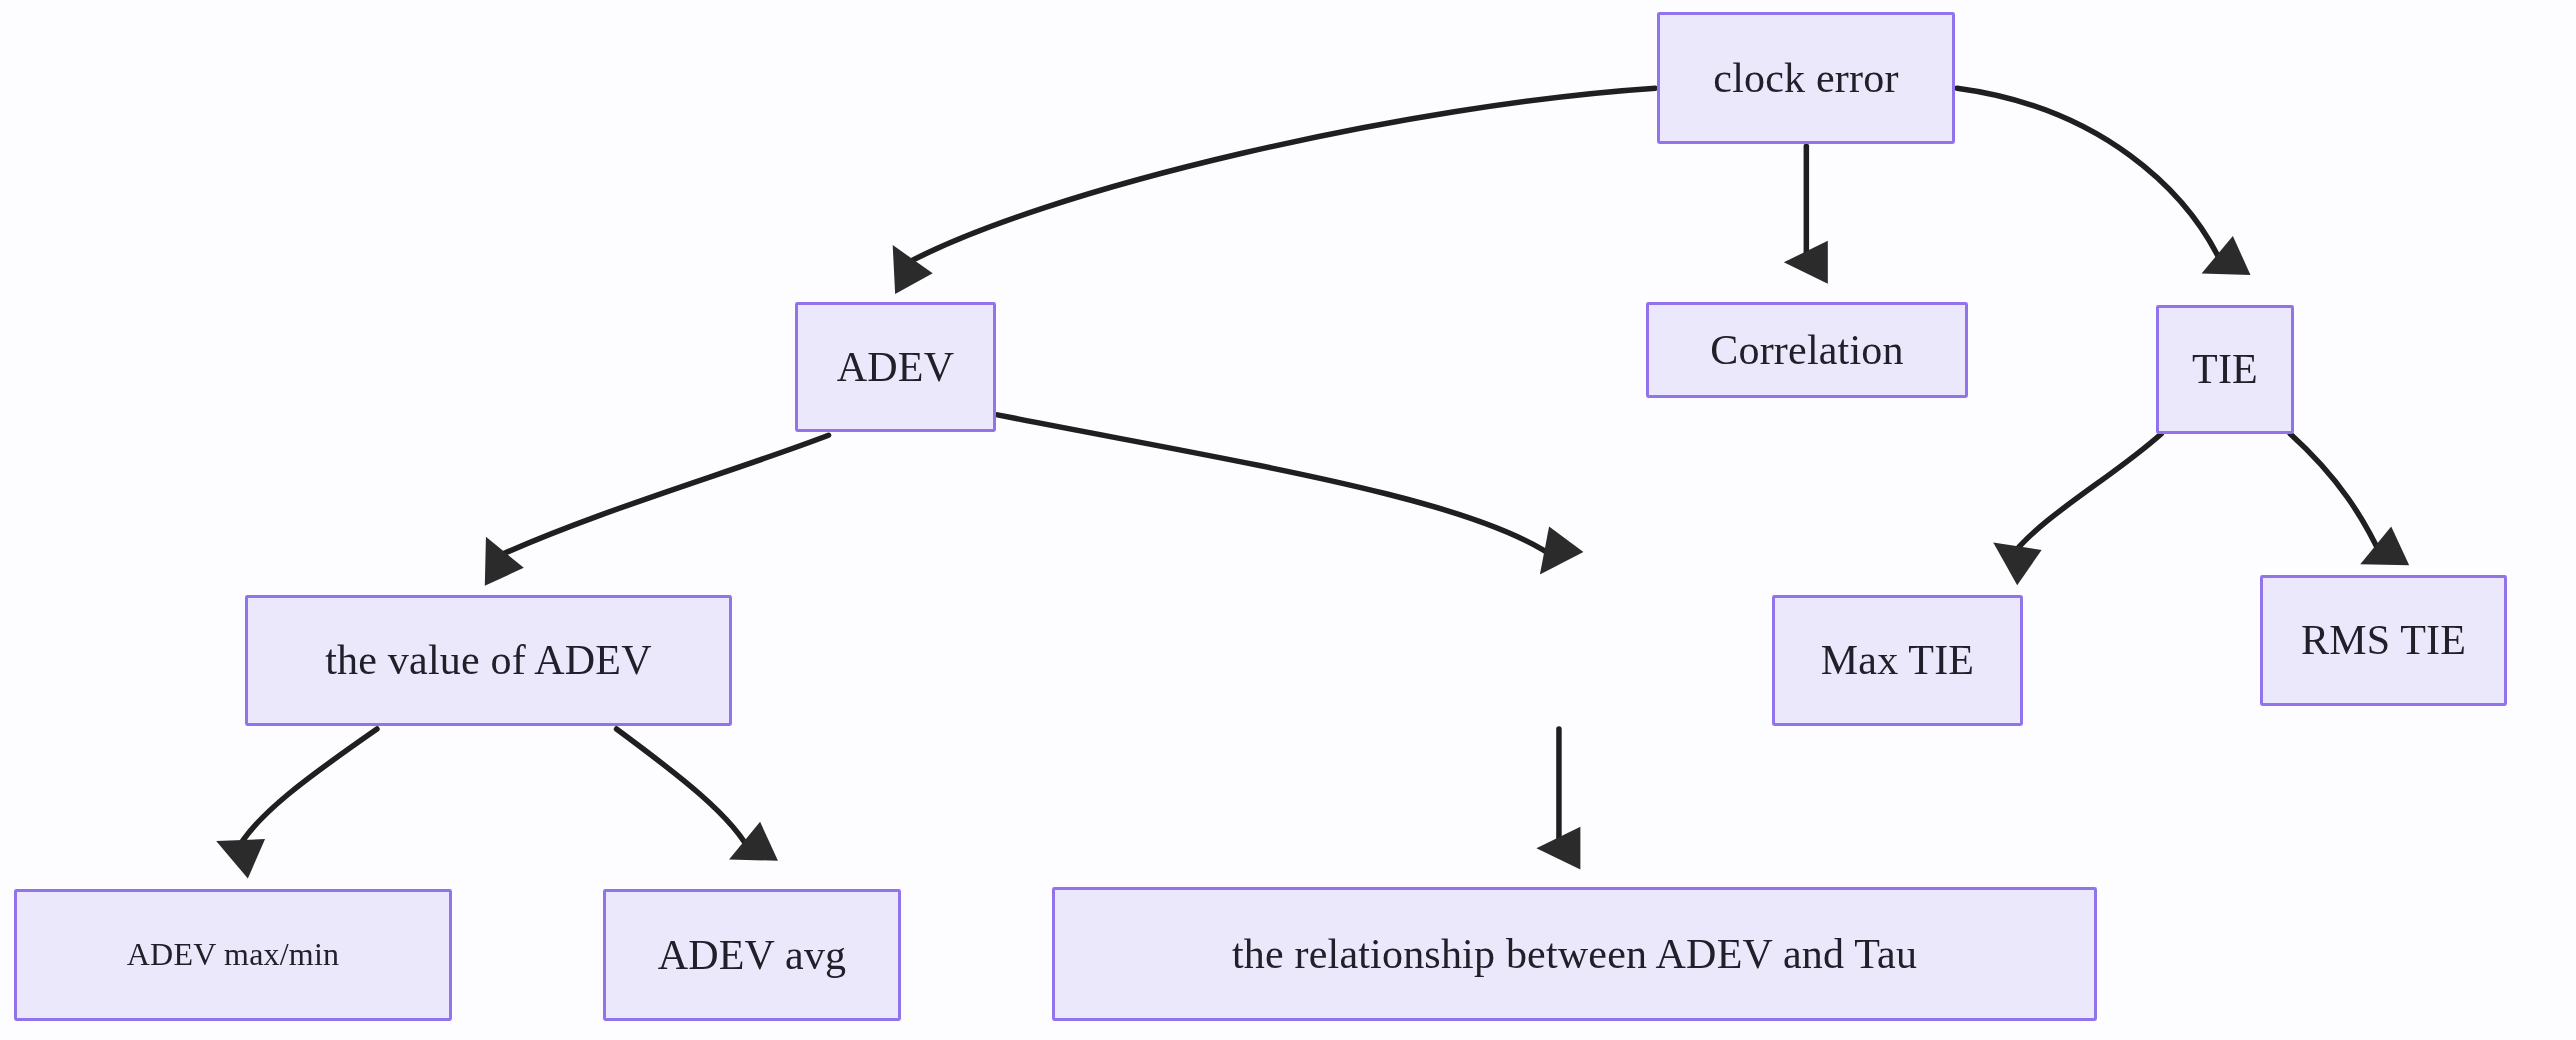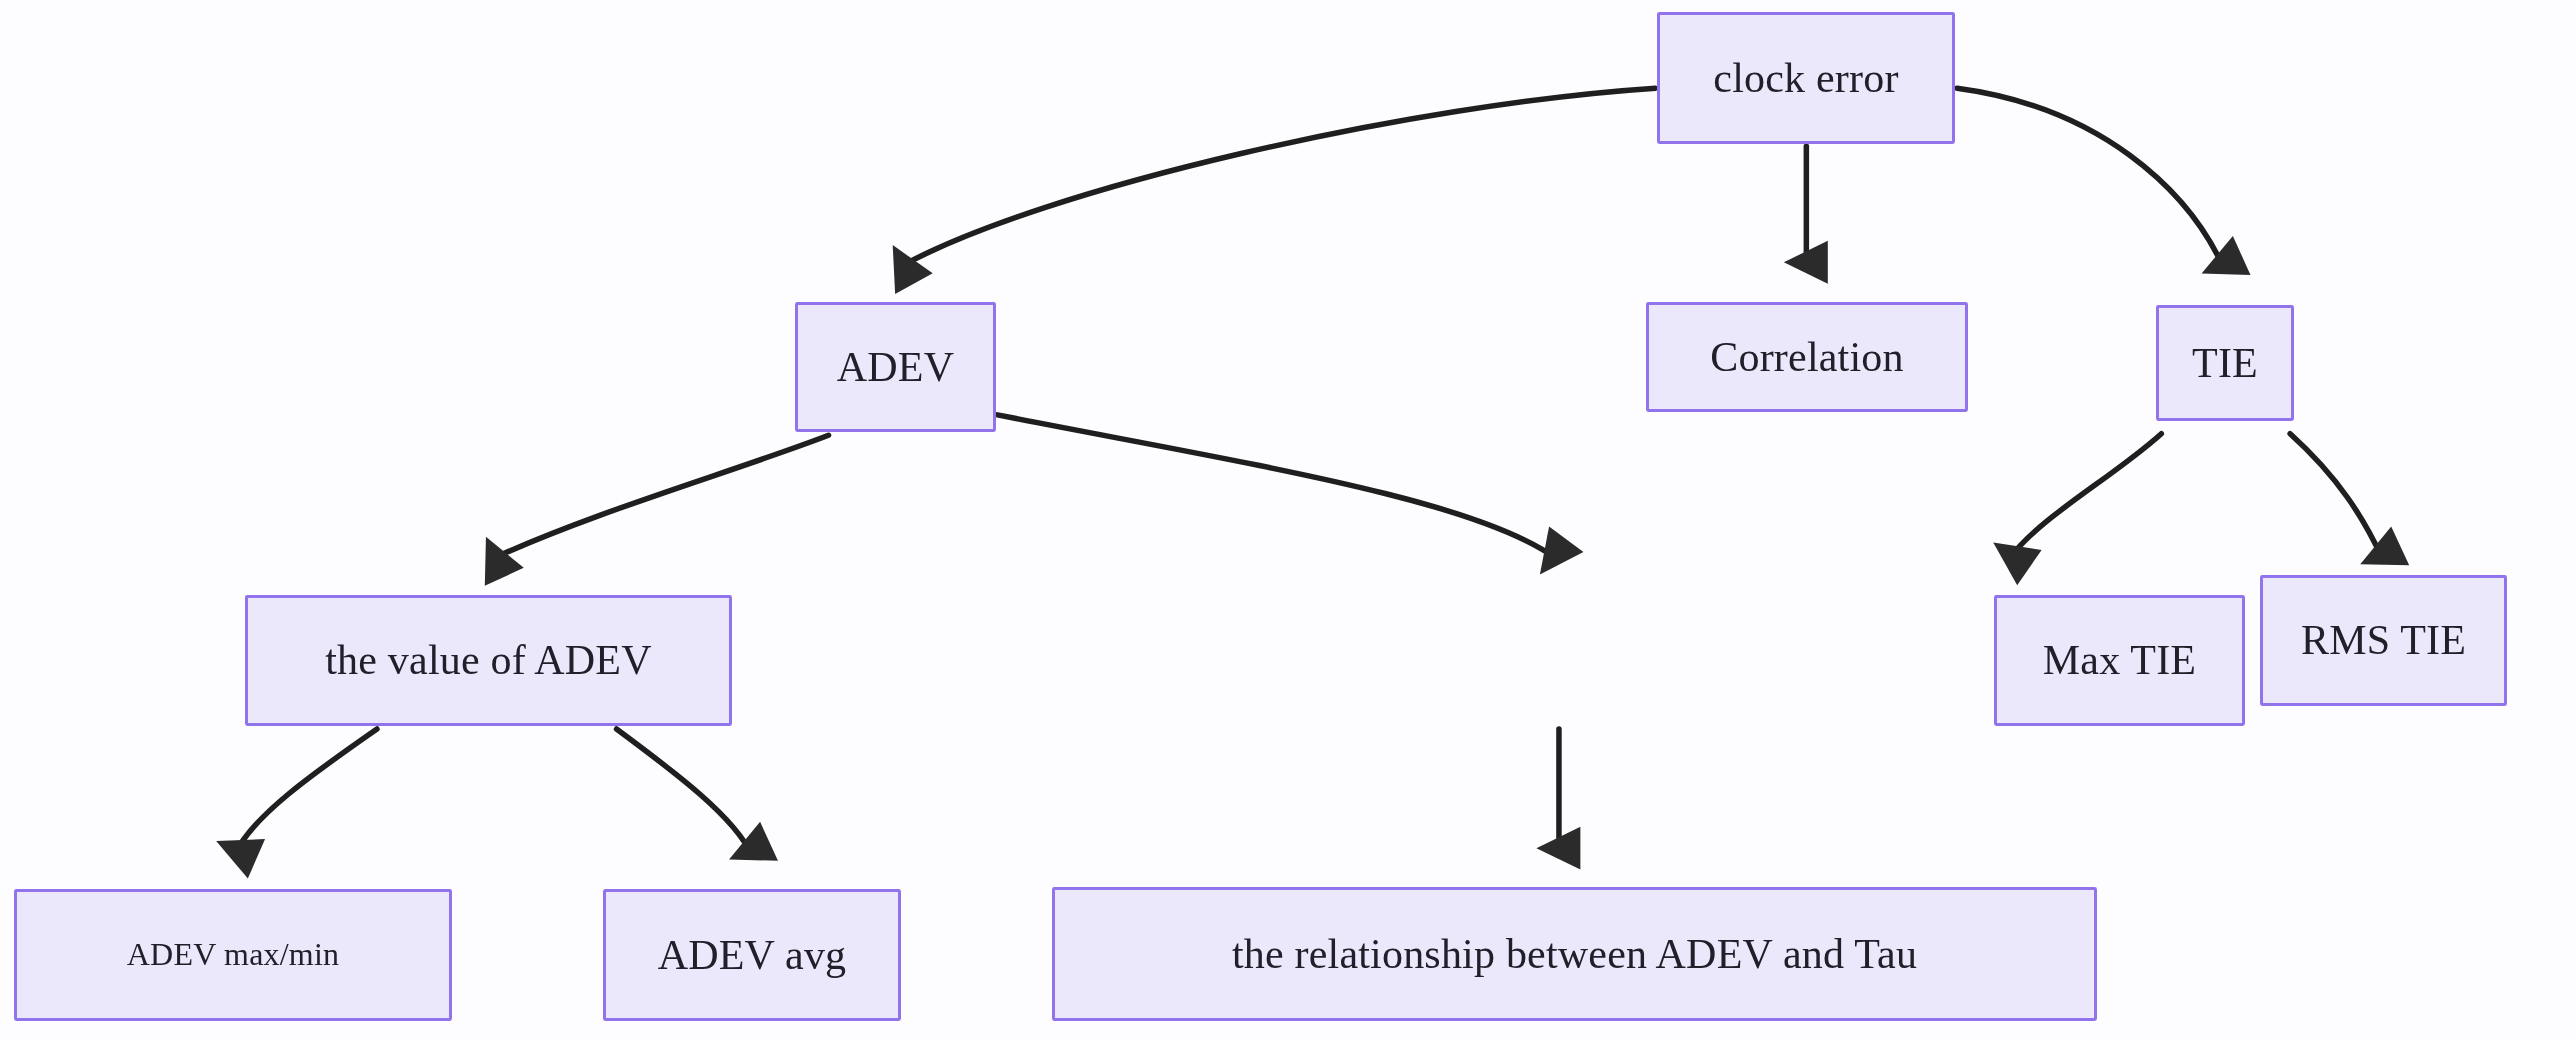--- a/index.html
+++ b/index.html
@@ -70,34 +70,34 @@
   </svg>
 
   <div class="node" style="left:795px; top:302px; width:201px; height:130px; font-size:42px;">
     <span>ADEV</span>
   </div>
 
   <div class="node" style="left:1657px; top:11.8px; width:298px; height:132px; font-size:42px;">
     <span>clock error</span>
   </div>
 
-  <div class="node" style="left:1646px; top:302px; width:322px; height:110px; font-size:42px;justify-content:center;">
+  <div class="node" style="left:1646px; top:302px; width:322px; height:96px; font-size:42px;justify-content:center;">
     <span>Correlation</span>
   </div>
 
-  <div class="node" style="left:2156px; top:305px; width:138px; height:116px; font-size:42px;">
+  <div class="node" style="left:2156px; top:305px; width:138px; height:129px; font-size:42px;">
     <span>TIE</span>
   </div>
 
   <div class="node" style="left:245px; top:595px; width:487px; height:131px; font-size:42px;">
     <span>the value of ADEV</span>
   </div>
 
 
-  <div class="node" style="left:1994px; top:595px; width:251px; height:131px; font-size:42px;">
+  <div class="node" style="left:1772px; top:595px; width:251px; height:131px; font-size:42px;">
     <span>Max TIE</span>
   </div>
 
   <div class="node" style="left:2260px; top:575px; width:247px; height:131px; font-size:42px;">
     <span>RMS TIE</span>
   </div>
 
   <div class="node" style="left:14px; top:889px; width:438px; height:132px; font-size:32px;">
     <span>ADEV max/min</span>
   </div>

